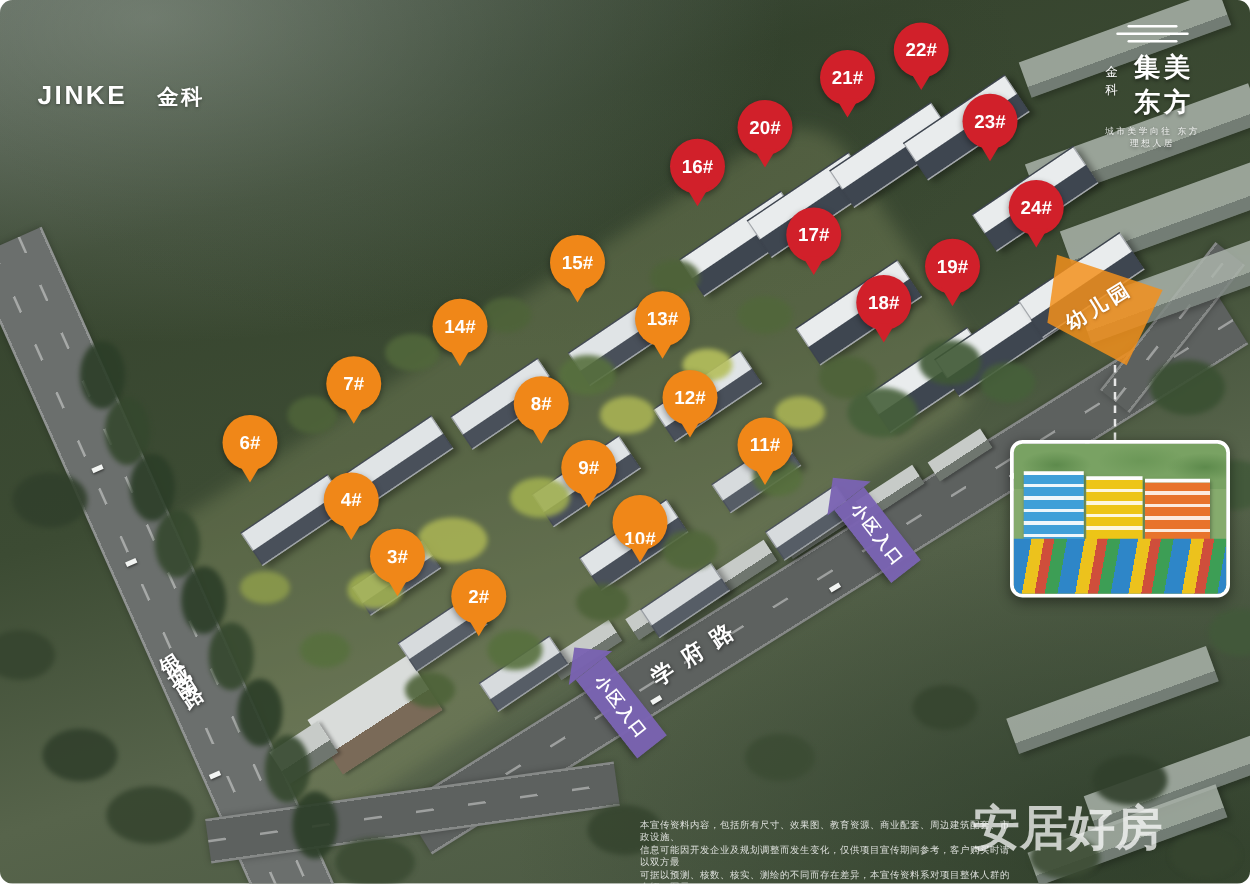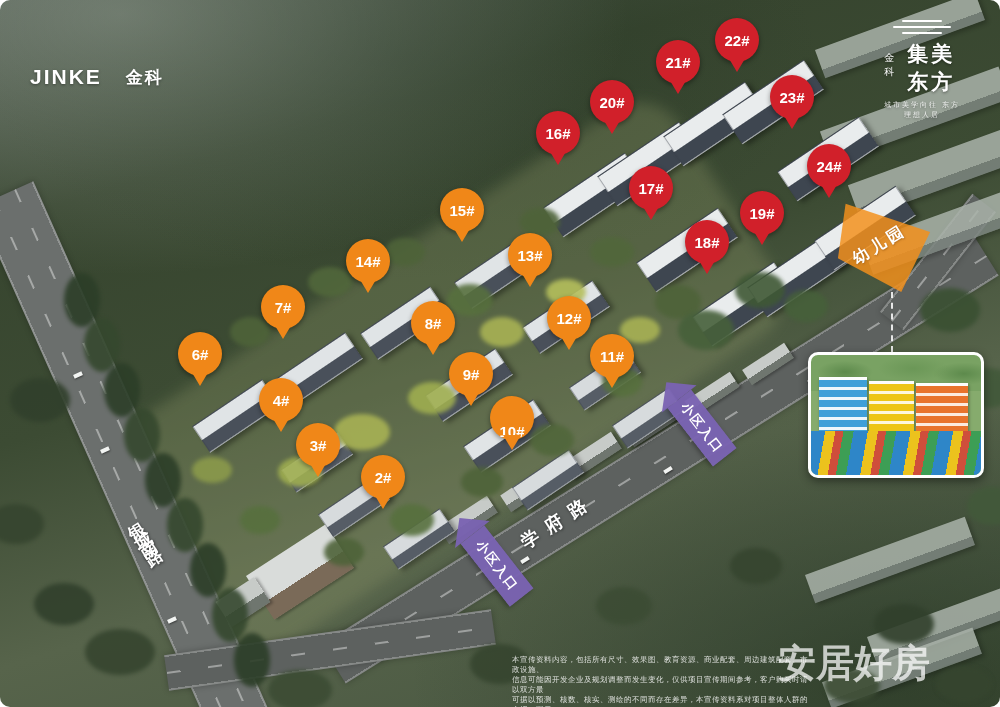--- a/index.html
+++ b/index.html
@@ -277,21 +277,21 @@
       </div>
       <div class="pin orange" style="left: 471px; top: 374px;">
         <span class="pin-label">9#</span>
       </div>
       <div class="pin orange" style="left: 512px; top: 418px; align-items: flex-end;">
         <span class="pin-label">10#</span>
       </div>
       <div class="pin orange" style="left: 612px; top: 356px;">
         <span class="pin-label">11#</span>
       </div>
-      <div class="pin orange" style="left: 569px; top: 318px; text-align: center;">
+      <div class="pin orange" style="left: 552px; top: 318px; text-align: center;">
         <span class="pin-label">12#</span>
       </div>
       <div class="pin orange" style="left: 530px; top: 255px;">
         <span class="pin-label">13#</span>
       </div>
       <div class="pin orange" style="left: 368px; top: 261px;">
         <span class="pin-label">14#</span>
       </div>
       <div class="pin orange" style="left: 462px; top: 210px;">
         <span class="pin-label">15#</span>

